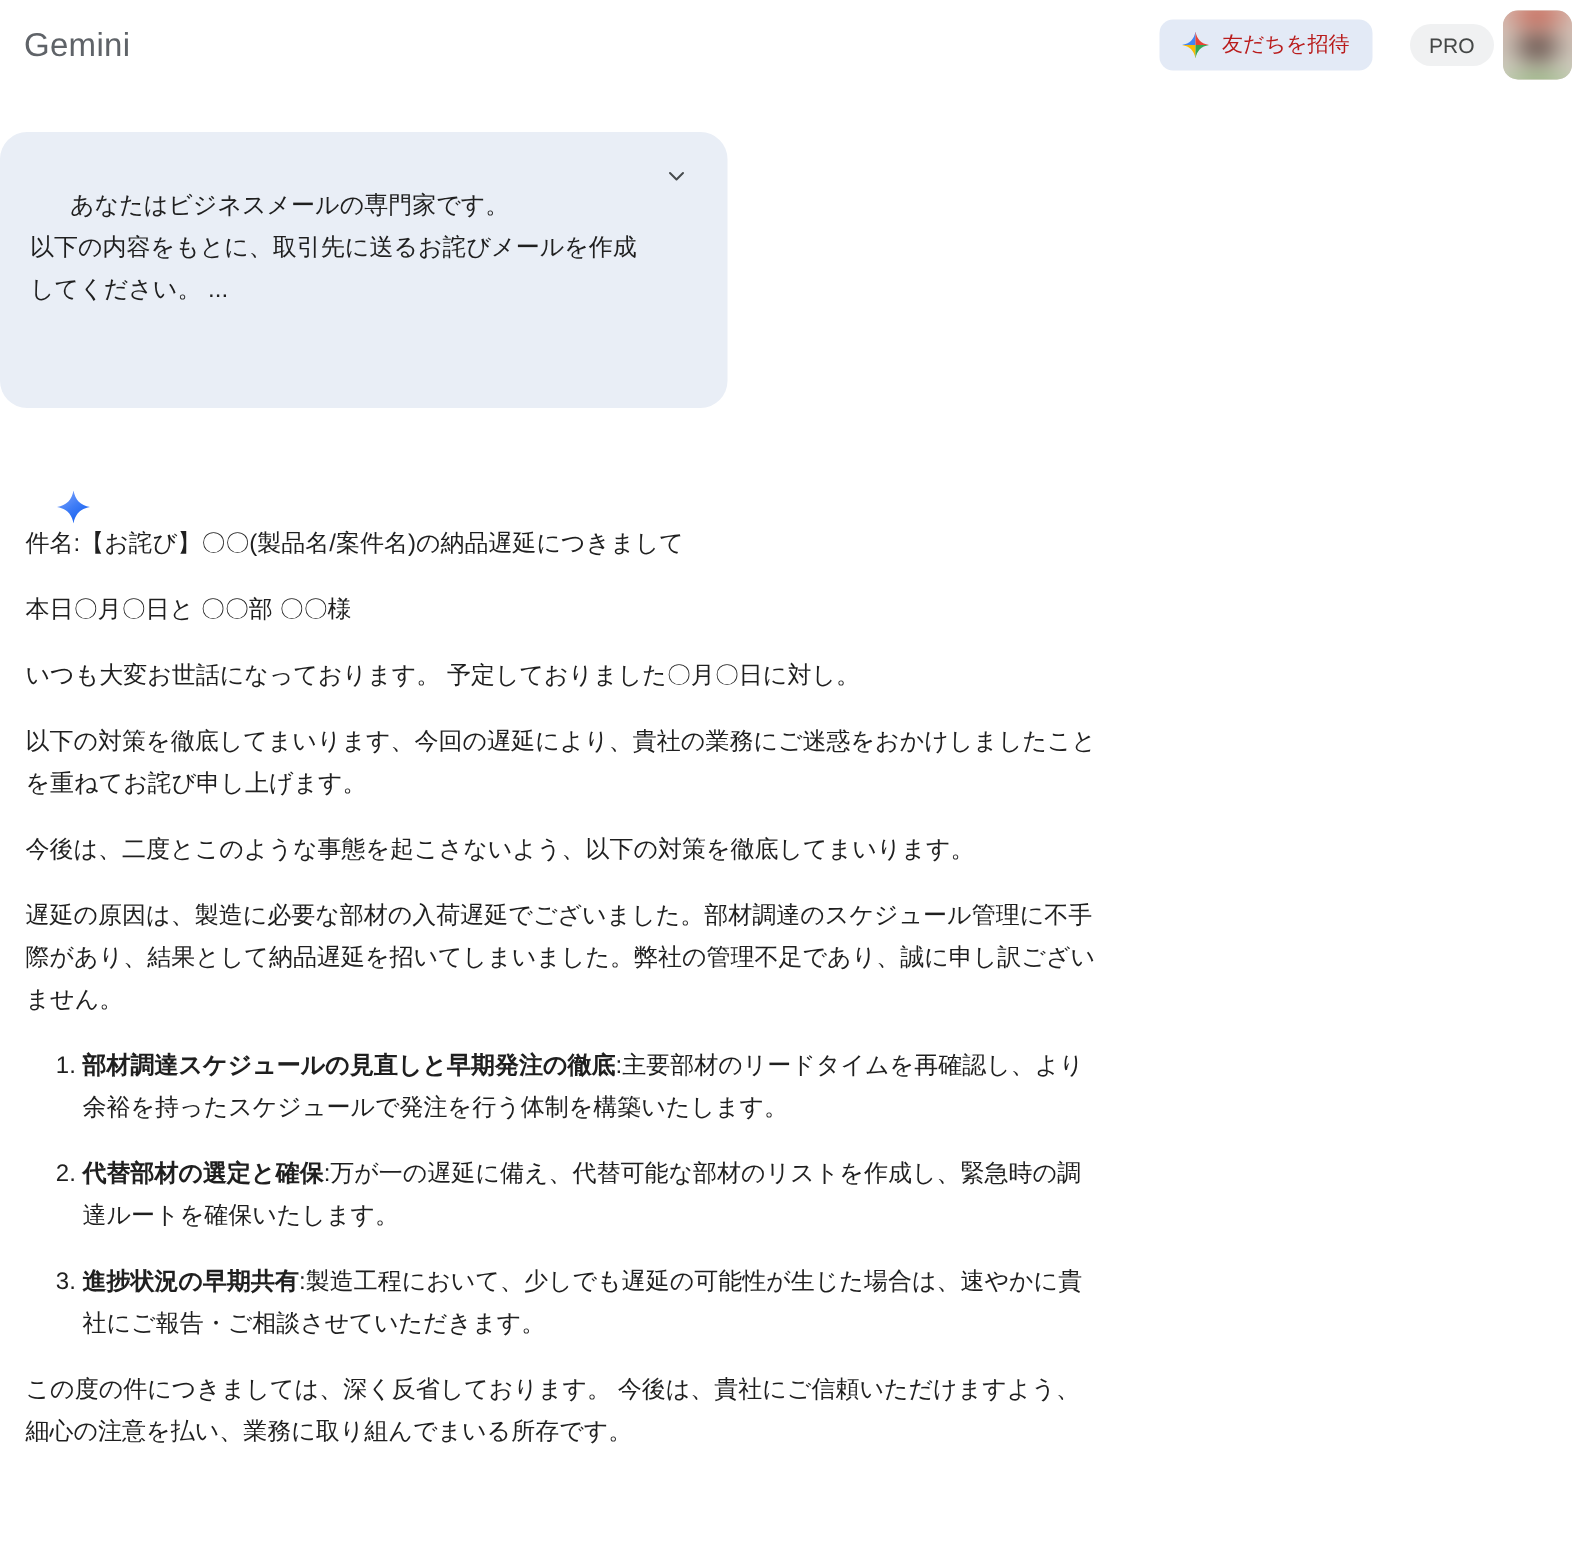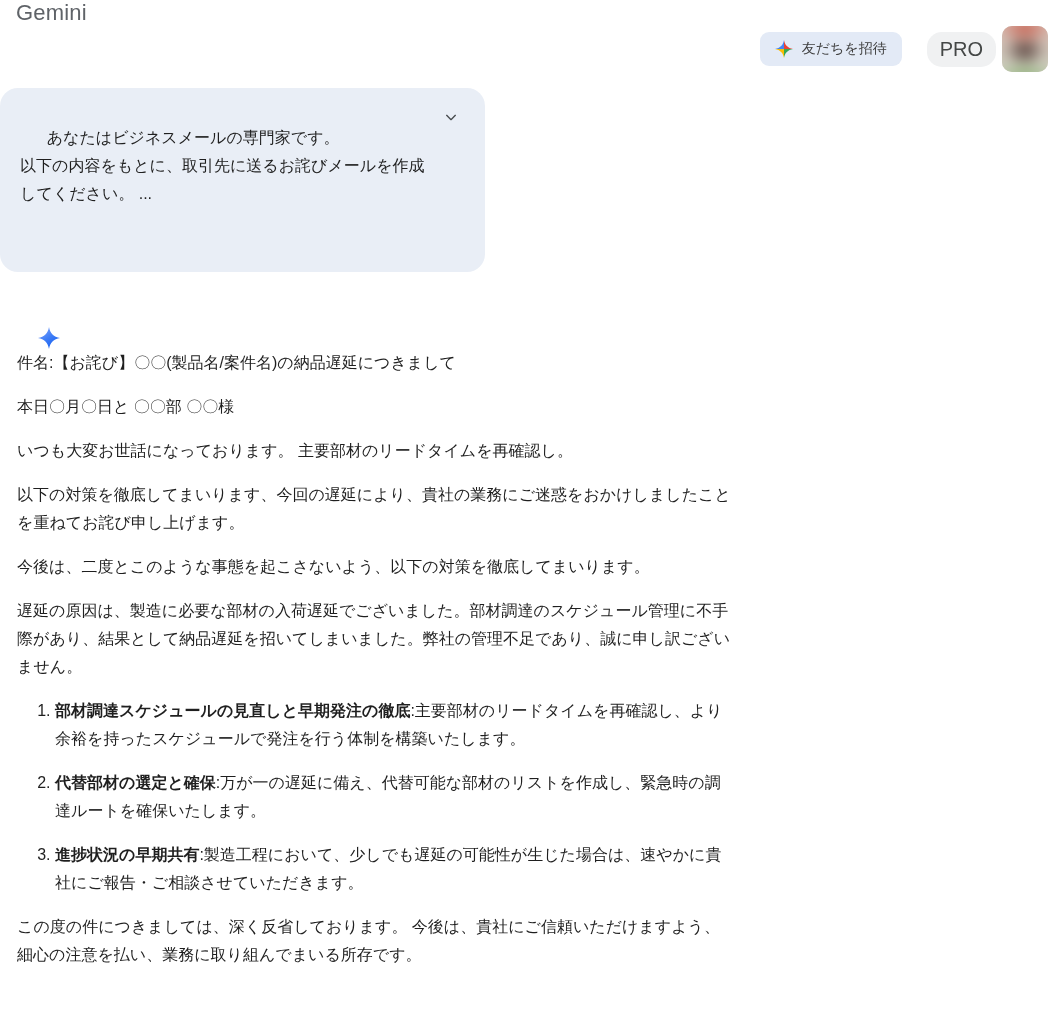--- a/index.html
+++ b/index.html
@@ -6,36 +6,35 @@
   html, body { margin: 0; padding: 0; }
   body {
     width: 1053px; height: 1029px; overflow: hidden;
     background: #ffffff;
     font-family: "Liberation Sans", "DejaVu Sans", sans-serif;
     color: #1f1f1f;
   }
 
   
   .header {
-    height: 60px; display: flex; 
+    height: 60px; display: flex; align-items: center;
     padding: 0 5px 0 16px;
-    flex-direction: column;
   }
   .logo { font-size: 22px; color: #5f6368; letter-spacing: 0.2px; }
   .header-right { margin-left: auto; display: flex; align-items: center; }
   .invite-btn {
     display: flex; align-items: center; gap: 9px;
     background: #e3eaf6; border: none; border-radius: 9px;
     height: 34px; padding: 0 15px;
-    font-size: 14px; color: #404040; cursor: pointer;
+    font-size: 14px; color: #b91c1c; cursor: pointer;
     font-family: inherit;
   }
   .pro-badge {
     margin-left: 25px; background: #f0f1f2; border-radius: 15px;
-    padding: 6px 13px; font-size: 20px; color: #444746; cursor: pointer;
+    padding: 6px 13px; font-size: 14px; color: #444746; cursor: pointer;
   }
   .avatar {
     margin-left: 6px; width: 46px; height: 46px; border-radius: 10px;
     overflow: hidden; position: relative; cursor: pointer; background:#d8cfc6;
   }
   .avatar-blur {
     position: absolute; inset: -18%;
     background:
       radial-gradient(60% 42% at 50% 16%, rgba(199,104,88,0.95), rgba(199,104,88,0) 70%),
       radial-gradient(46% 38% at 50% 52%, rgba(92,70,64,0.92), rgba(92,70,64,0) 75%),
@@ -125,21 +124,21 @@
             <stop offset="0.55" stop-color="#3f7df6"></stop>
             <stop offset="1" stop-color="#155ff0"></stop>
           </linearGradient>
         </defs>
         <path d="M12 0C13.2 6.9 17.1 10.8 24 12C17.1 13.2 13.2 17.1 12 24C10.8 17.1 6.9 13.2 0 12C6.9 10.8 10.8 6.9 12 0Z" fill="url(#bluegrad)"></path>
       </svg>
     </div>
     <div class="model-content">
       <p class="first">件名:【お詫び】〇〇(製品名/案件名)の納品遅延につきまして</p>
       <p>本日〇月〇日と 〇〇部 〇〇様</p>
-      <p>いつも大変お世話になっております。 主要部材のリードタイムを再確認し。</p>
+      <p>いつも大変お世話になっております。 予定しておりました〇月〇日に対し。</p>
       <p>以下の対策を徹底してまいります、今回の遅延により、貴社の業務にご迷惑をおかけしましたことを重ねてお詫び申し上げます。</p>
       <p>今後は、二度とこのような事態を起こさないよう、以下の対策を徹底してまいります。</p>
       <p>遅延の原因は、製造に必要な部材の入荷遅延でございました。部材調達のスケジュール管理に不手際があり、結果として納品遅延を招いてしまいました。弊社の管理不足であり、誠に申し訳ございません。</p>
 
       <ol>
         <li><span class="li-title">部材調達スケジュールの見直しと早期発注の徹底</span><span>:主要部材のリードタイムを再確認し、より余裕を持ったスケジュールで発注を行う体制を構築いたします。</span></li>
         <li><span class="li-title">代替部材の選定と確保</span><span>:万が一の遅延に備え、代替可能な部材のリストを作成し、緊急時の調達ルートを確保いたします。</span></li>
         <li><span class="li-title">進捗状況の早期共有</span><span>:製造工程において、少しでも遅延の可能性が生じた場合は、速やかに貴社にご報告・ご相談させていただきます。</span></li>
       </ol>
 

